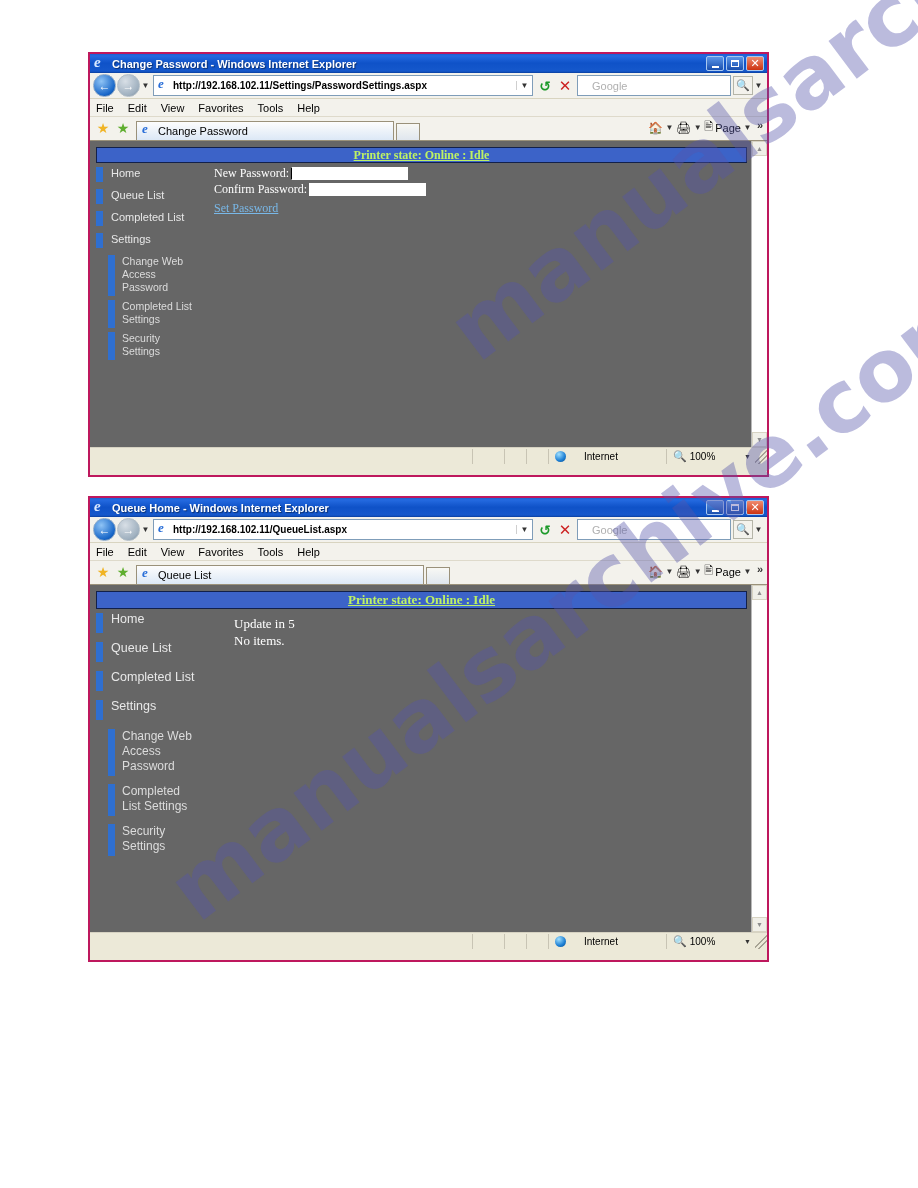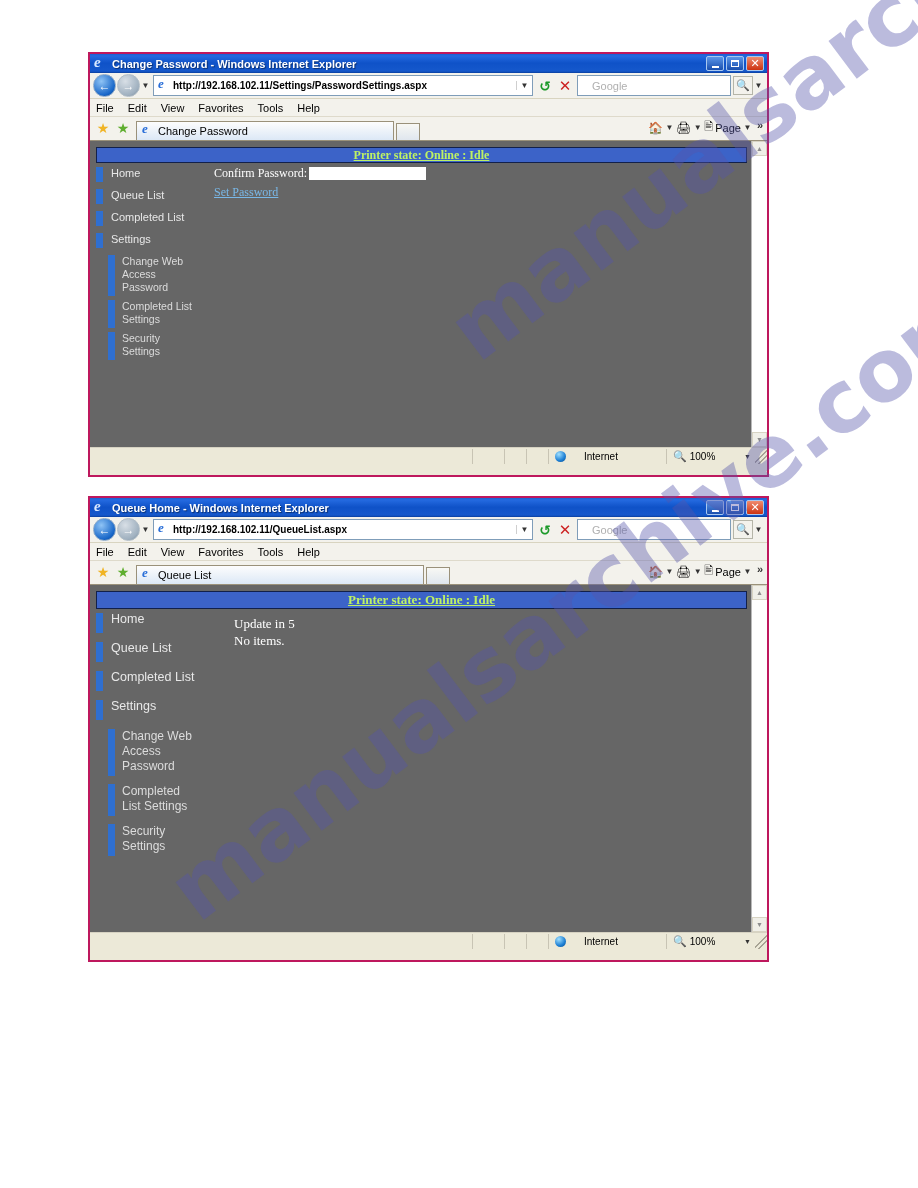--- a/index.html
+++ b/index.html
@@ -400,20 +400,24 @@
             <span class="nav-bar-blue" style="height:28px"></span>
             <span class="nav-lbl" style="width:72px">Completed List Settings</span>
           </div>
           <div class="nav-sub">
             <span class="nav-bar-blue" style="height:28px"></span>
             <span class="nav-lbl" style="width:72px">Security Settings</span>
           </div>
         </div>
         <div class="content">
           <div class="frow">
+            <span class="flabel">New Password:</span>
+            <span class="ftext caret" style="width:117px"></span>
+          </div>
+          <div class="frow">
             <span class="flabel">Confirm Password:</span>
             <span class="ftext" style="width:117px"></span>
           </div>
           <div>
             <a class="link" href="#">Set Password</a>
           </div>
           <div style="height:22px"></div>
         </div>
       </div>
     </div>

